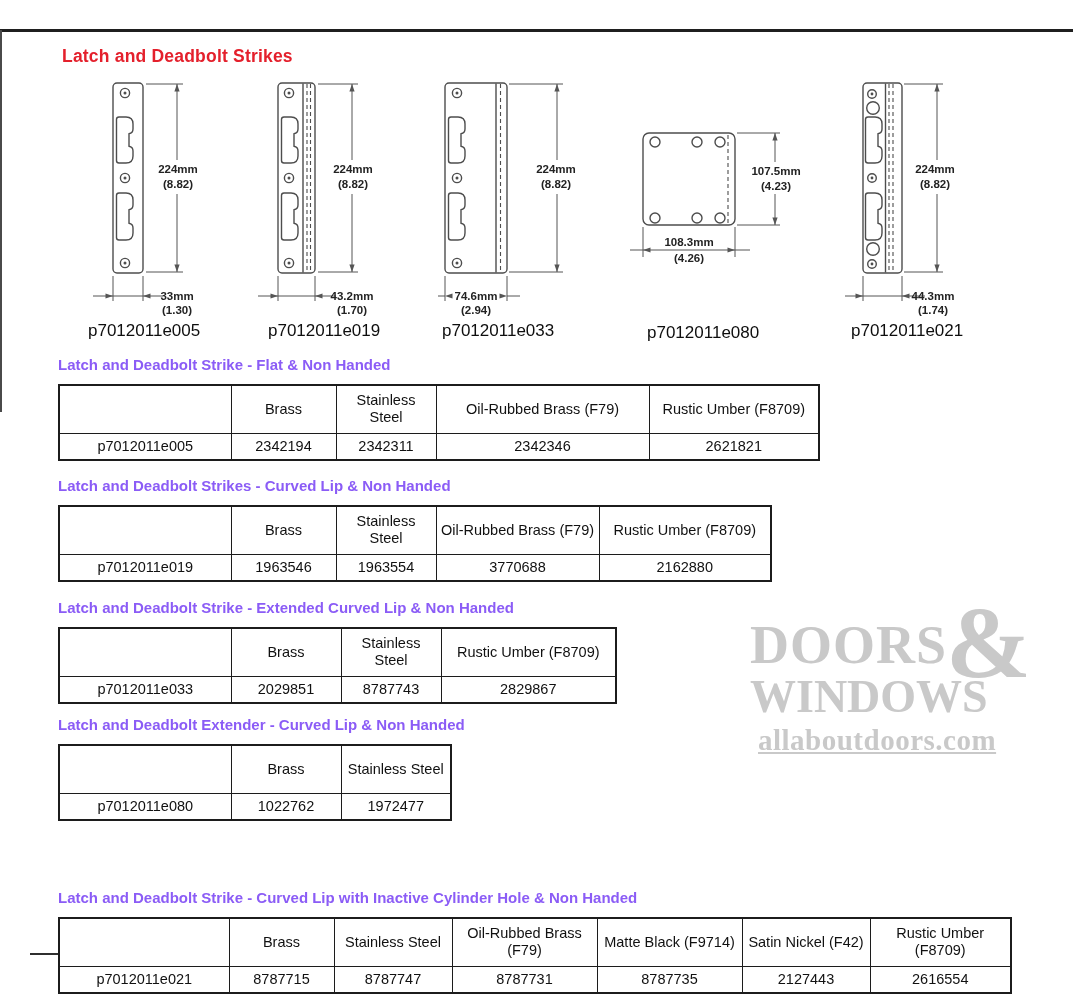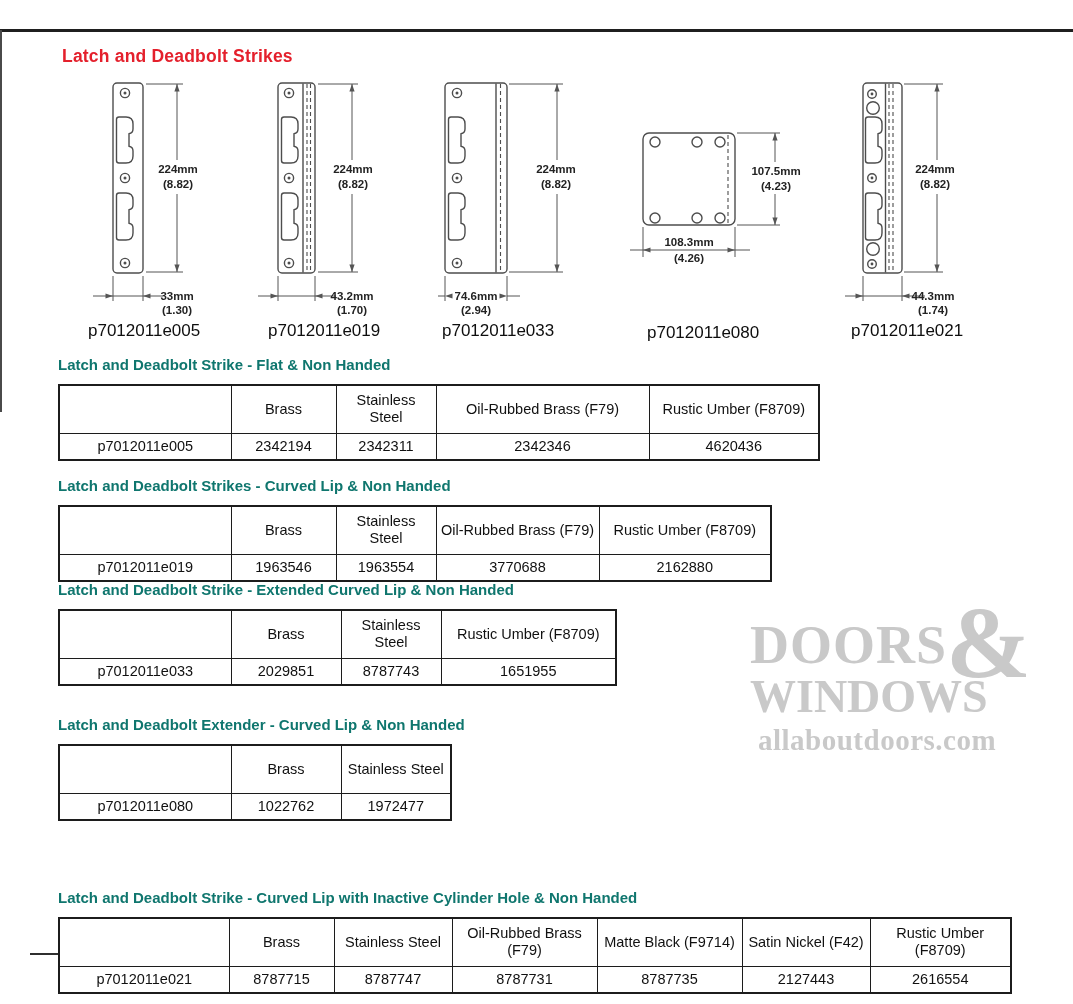--- a/index.html
+++ b/index.html
@@ -6,35 +6,35 @@
   .page{position:relative;width:1073px;height:1004px;background:#fff;overflow:hidden;
         font-family:"Liberation Sans",sans-serif;border-radius:6px;}
   .rule{position:absolute;background:#1f1f1f;}
   .rule-top{left:0;top:29px;width:1073px;height:3px;}
   .rule-left{left:0;top:30px;width:2px;height:382px;background:#4a4a4a;}
   .rule-bottom{left:30px;top:953px;width:910px;height:2px;background:#2f2f2f;}
   .page-title{position:absolute;left:62px;top:46px;font-size:17.5px;font-weight:bold;
               color:#e4202c;letter-spacing:.2px;}
   .diag{position:absolute;}
   .section{position:absolute;left:58px;}
-  .section-title{font-size:15px;font-weight:bold;color:#0f766e;line-height:19px;margin-bottom:10px;}
+  .section-title{font-size:15px;font-weight:bold;color:#8b5cf6;line-height:19px;margin-bottom:10px;}
   table.parts-table{border-collapse:collapse;table-layout:fixed;background:#fff;}
   table.parts-table th,table.parts-table td{
       border:1.5px solid #1c1c1c;text-align:center;vertical-align:middle;
       font-size:14.5px;font-weight:normal;color:#111;line-height:1.2;padding:1px 4px;box-sizing:border-box;}
   table.parts-table{border:2px solid #1c1c1c;}
   table.parts-table thead th{height:48px;}
   table.parts-table tbody td{height:27px;}
   .watermark{position:absolute;left:750px;top:606px;width:280px;color:#c9c9c9;
              font-family:"Liberation Serif",serif;font-weight:bold;line-height:1;z-index:0;}
   .wm-1{font-size:26px;letter-spacing:3px;padding-left:24px;}
   .wm-amp{position:absolute;left:196px;top:-14px;font-size:102px;}
   .wm-2{font-size:54px;letter-spacing:1px;margin-top:12px;}
   .wm-3{font-size:46px;margin-top:2px;}
-  .wm-4{font-size:29px;margin-top:6px;padding-left:8px;letter-spacing:.5px;}
+  .wm-4{font-size:29px;margin-top:6px;padding-left:8px;letter-spacing:.5px;text-decoration:underline;}
   svg text{font-family:"Liberation Sans",sans-serif;}
   .dimtxt{font-weight:bold;font-size:11.5px;fill:#232323;}
   .partlbl{font-size:17px;fill:#0e0e0e;}
 </style>
 </head>
 <body>
 
 <div class="page">
 
   <div class="rule rule-top"></div>
@@ -266,21 +266,21 @@
         <th>Oil-Rubbed Brass (F79)</th>
         <th>Rustic Umber (F8709)</th>
       </tr>
         </thead>
       <tbody>
           <tr>
         <td>p7012011e005</td>
         <td>2342194</td>
         <td>2342311</td>
         <td>2342346</td>
-        <td>4620436</td>
+        <td>2621821</td>
       </tr>
         </tbody>
     </table>
   </div>
 
   <div class="section" style="top:476px">
     <div class="section-title">Latch and Deadbolt Strikes - Curved Lip &amp; Non Handed</div>
     <table class="parts-table" style="width:712px">
       <colgroup>
           <col style="width:172px">
@@ -303,21 +303,21 @@
         <td>p7012011e019</td>
         <td>1963546</td>
         <td>1963554</td>
         <td>3770688</td>
         <td>2162880</td>
       </tr>
         </tbody>
     </table>
   </div>
 
-  <div class="section" style="top:580px">
+  <div class="section" style="top:598px">
     <div class="section-title">Latch and Deadbolt Strike - Extended Curved Lip &amp; Non Handed</div>
     <table class="parts-table" style="width:557px">
       <colgroup>
           <col style="width:172px">
           <col style="width:110px">
           <col style="width:100px">
           <col style="width:175px">
         </colgroup>
       <thead>
           <tr>
@@ -325,21 +325,21 @@
         <th>Brass</th>
         <th>Stainless Steel</th>
         <th>Rustic Umber (F8709)</th>
       </tr>
         </thead>
       <tbody>
           <tr>
         <td>p7012011e033</td>
         <td>2029851</td>
         <td>8787743</td>
-        <td>1651955</td>
+        <td>2829867</td>
       </tr>
         </tbody>
     </table>
   </div>
 
   <div class="section" style="top:715px">
     <div class="section-title">Latch and Deadbolt Extender - Curved Lip &amp; Non Handed</div>
     <table class="parts-table" style="width:392px">
       <colgroup>
           <col style="width:172px">

